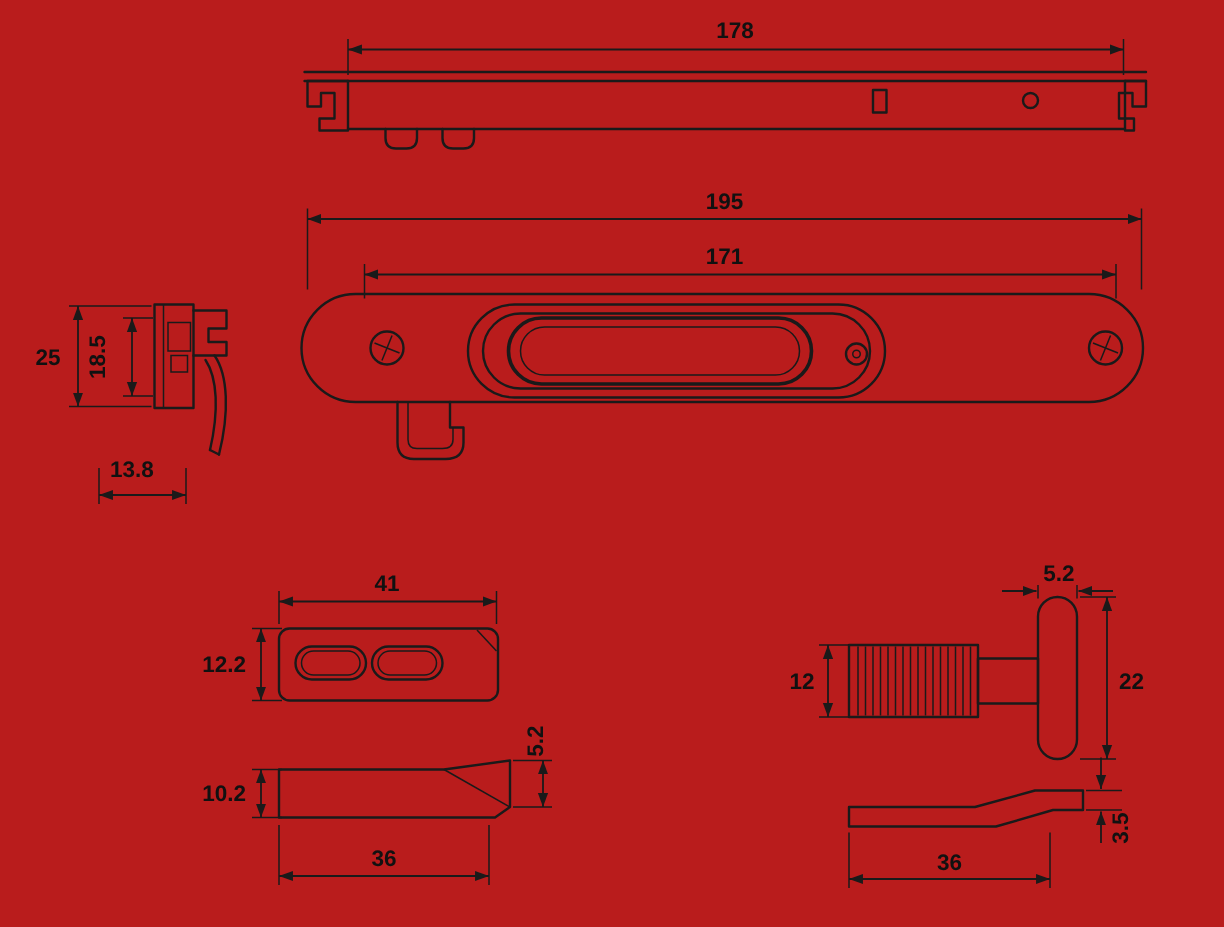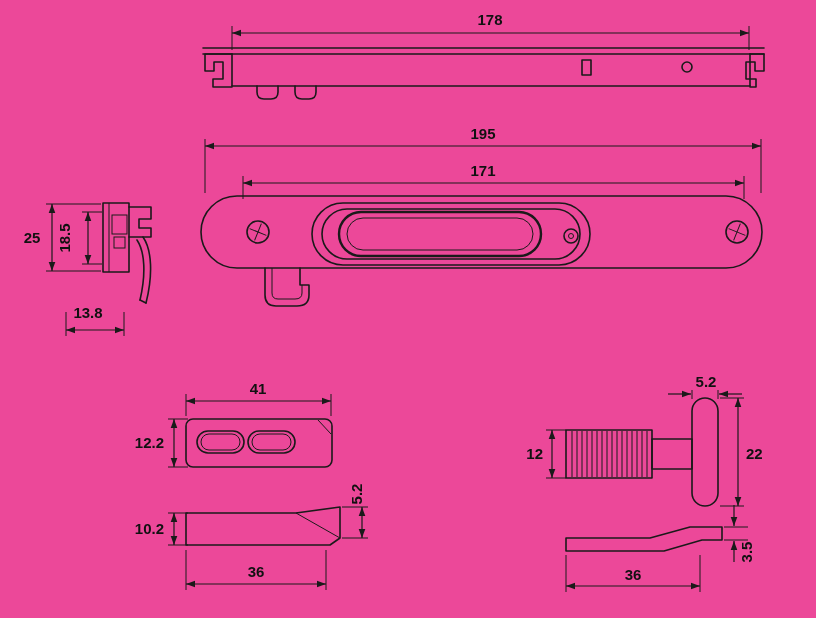--- a/index.html
+++ b/index.html
@@ -1,16 +1,16 @@
 <!DOCTYPE html>
 <html><head>
 <meta charset="utf-8">
 <style>
   html,body{margin:0;padding:0;background:#ffffff;}
-  .canvas{position:relative;width:816px;height:618px;background:#ec4899;overflow:hidden;
+  .canvas{position:relative;width:816px;height:618px;background:#b91c1c;overflow:hidden;
           font-family:"Liberation Sans",sans-serif;}
   svg{display:block;}
   .ol{fill:none;stroke:#1a1a1a;stroke-width:1.6;stroke-linejoin:round;stroke-linecap:round;}
   .ol2{fill:none;stroke:#1a1a1a;stroke-width:2.4;stroke-linejoin:round;}
   .thin{fill:none;stroke:#1a1a1a;stroke-width:1;}
   .dim{fill:none;stroke:#1a1a1a;stroke-width:1.2;}
   .lbl{font-family:"Liberation Sans",sans-serif;font-size:15px;font-weight:700;fill:#111111;}
 </style>
 </head>
 <body>

